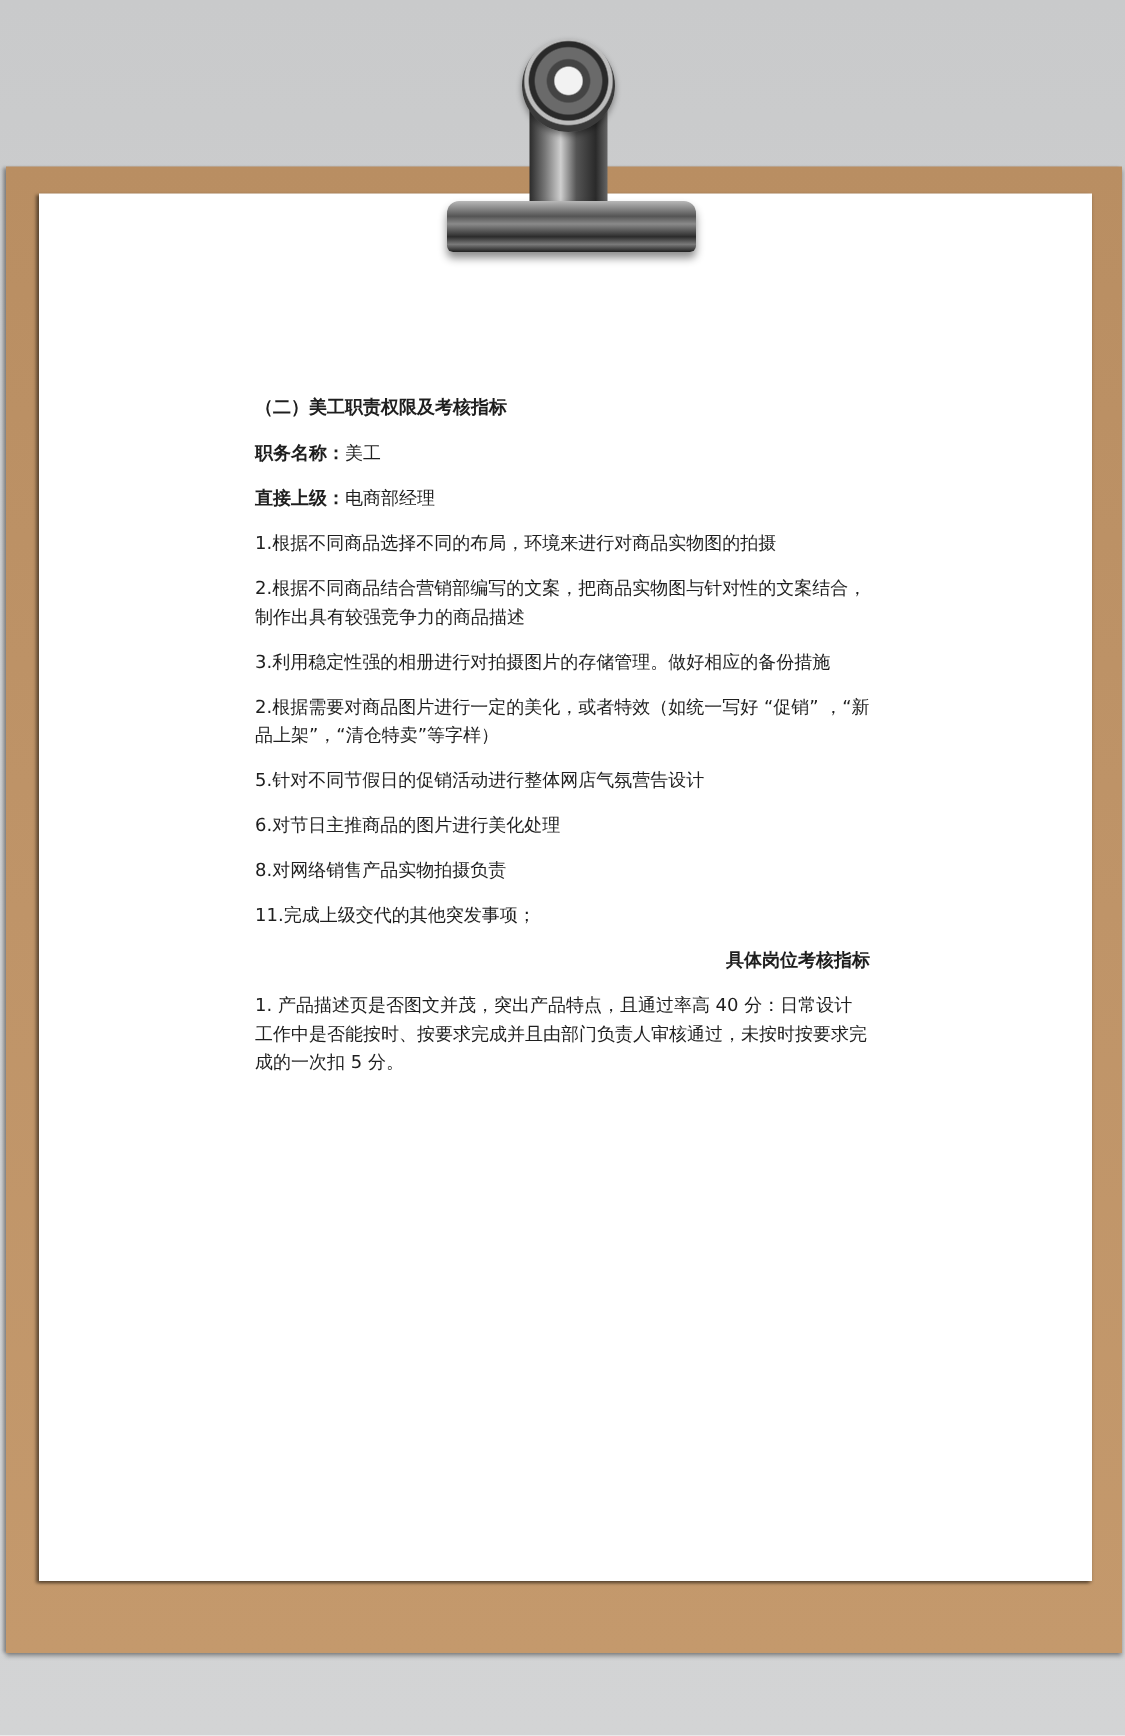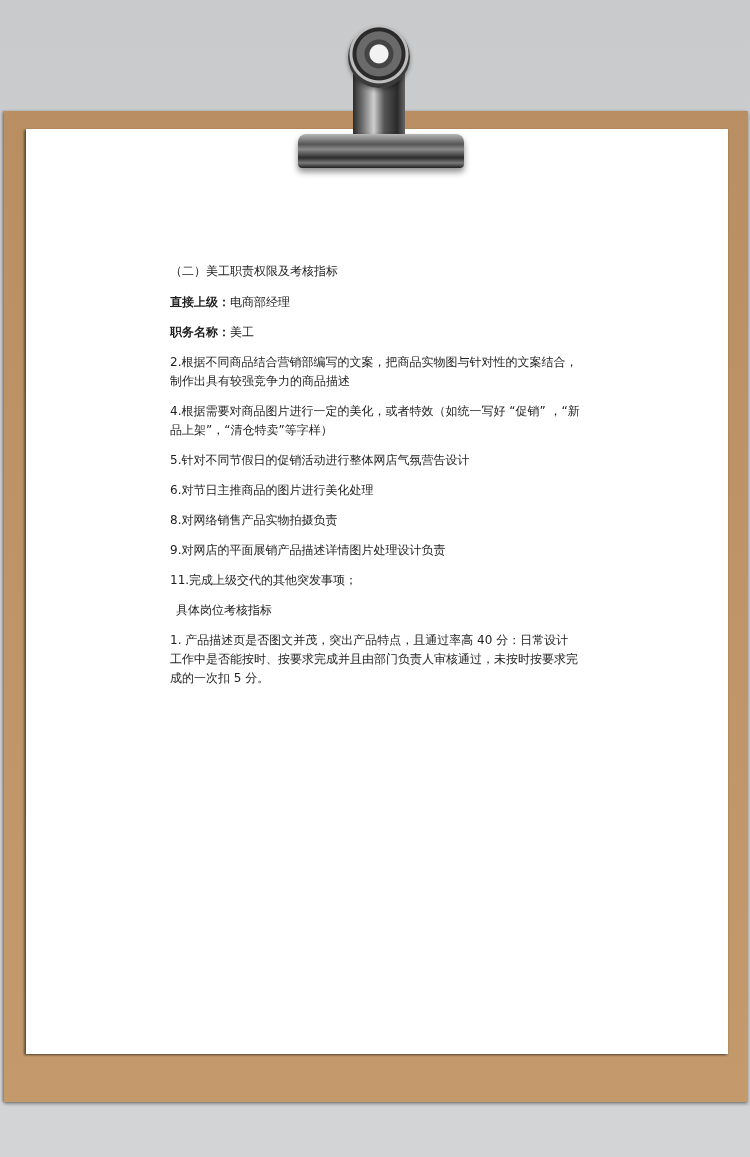--- a/index.html
+++ b/index.html
@@ -33,42 +33,43 @@
     position:absolute; left:2px; top:112px; width:166px; height:34px;
     background: linear-gradient(180deg,#b8b8b8 0%,#555 30%,#8a8a8a 45%,#2c2c2c 70%,#7a7a7a 85%,#1f1f1f 100%);
     border-radius:8px 8px 4px 4px;
     box-shadow: 0 4px 6px rgba(0,0,0,0.45);
   }
   .doc {
     position:absolute; left:170px; top:262px; width:410px;
     font-size:12px; color:#1e1e1e; line-height:19px;
   }
   .doc p { margin:0 0 11px 0; }
-  .doc .title { font-weight:normal; margin-bottom:12px; }
-  .doc .sub { font-weight:normal; padding-left:6px; }
+  .doc .title { font-weight:bold; margin-bottom:12px; }
+  .doc .sub { font-weight:bold; padding-left:6px;text-align:right; }
   .doc b { font-weight:bold; }
 </style>
 </head>
 <body>
 
 <div class="board"></div>
 <div class="paper"></div>
 
 <div class="clip">
   <div class="neck"></div>
   <div class="ring"></div>
   <div class="jaw"></div>
 </div>
 
 <div class="doc">
   <p class="title">（二）美工职责权限及考核指标</p>
+  <p><b>职务名称：</b><span>美工</span></p>
   <p><b>直接上级：</b><span>电商部经理</span></p>
-  <p><b>职务名称：</b><span>美工</span></p>
+  <p>1.根据不同商品选择不同的布局，环境来进行对商品实物图的拍摄</p>
   <p>2.根据不同商品结合营销部编写的文案，把商品实物图与针对性的文案结合，制作出具有较强竞争力的商品描述</p>
-  <p>4.根据需要对商品图片进行一定的美化，或者特效（如统一写好 “促销” ，“新品上架”，“清仓特卖”等字样）</p>
+  <p>3.利用稳定性强的相册进行对拍摄图片的存储管理。做好相应的备份措施</p>
+  <p>2.根据需要对商品图片进行一定的美化，或者特效（如统一写好 “促销” ，“新品上架”，“清仓特卖”等字样）</p>
   <p>5.针对不同节假日的促销活动进行整体网店气氛营告设计</p>
   <p>6.对节日主推商品的图片进行美化处理</p>
   <p>8.对网络销售产品实物拍摄负责</p>
-  <p>9.对网店的平面展销产品描述详情图片处理设计负责</p>
   <p>11.完成上级交代的其他突发事项；</p>
   <p class="sub">具体岗位考核指标</p>
   <p>1. 产品描述页是否图文并茂，突出产品特点，且通过率高 40 分：日常设计工作中是否能按时、按要求完成并且由部门负责人审核通过，未按时按要求完成的一次扣 5 分。</p>
 </div>
 
 </body></html>

